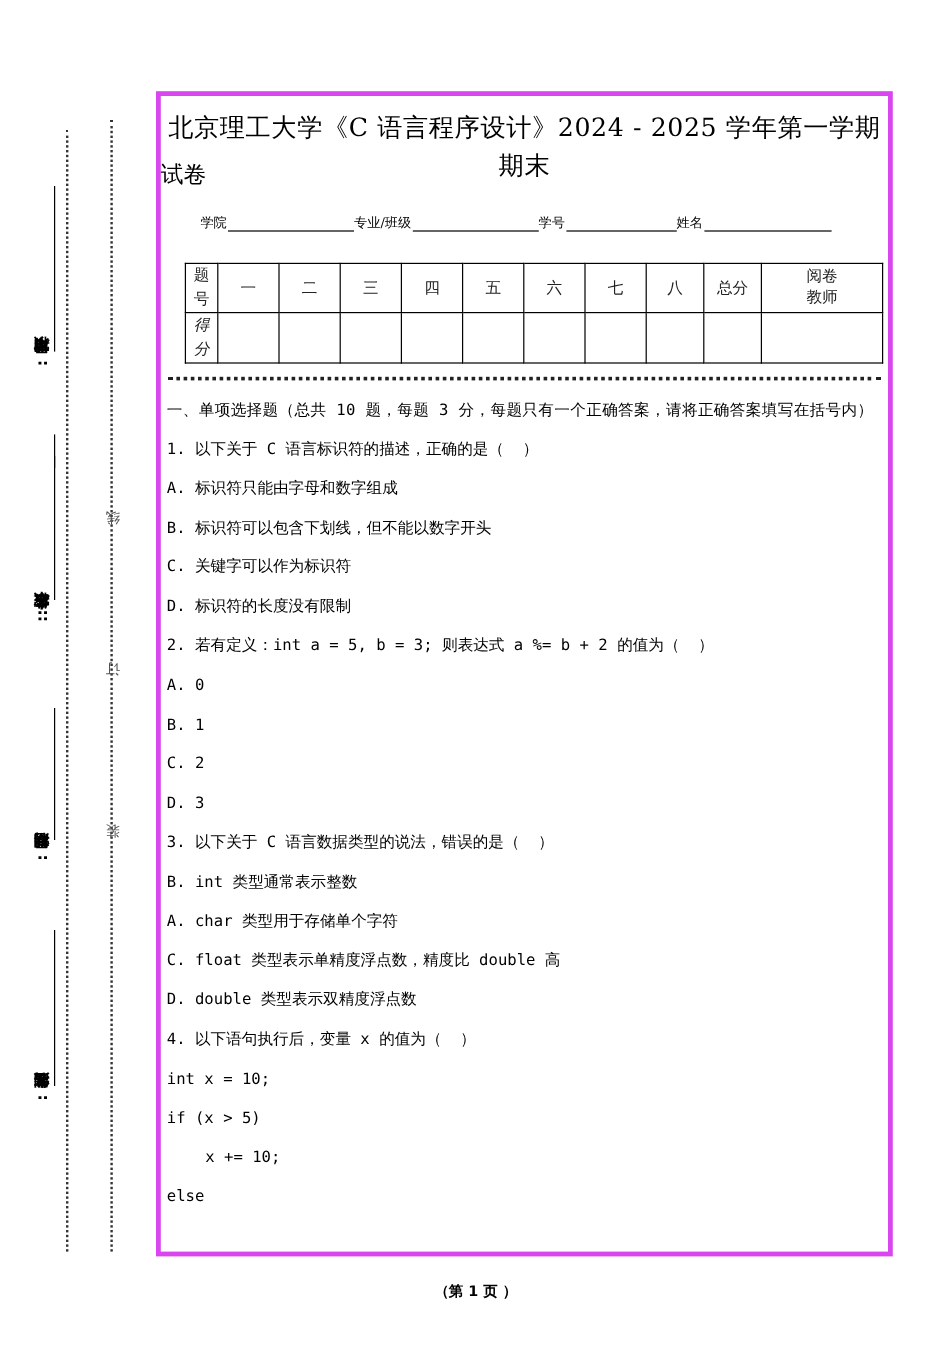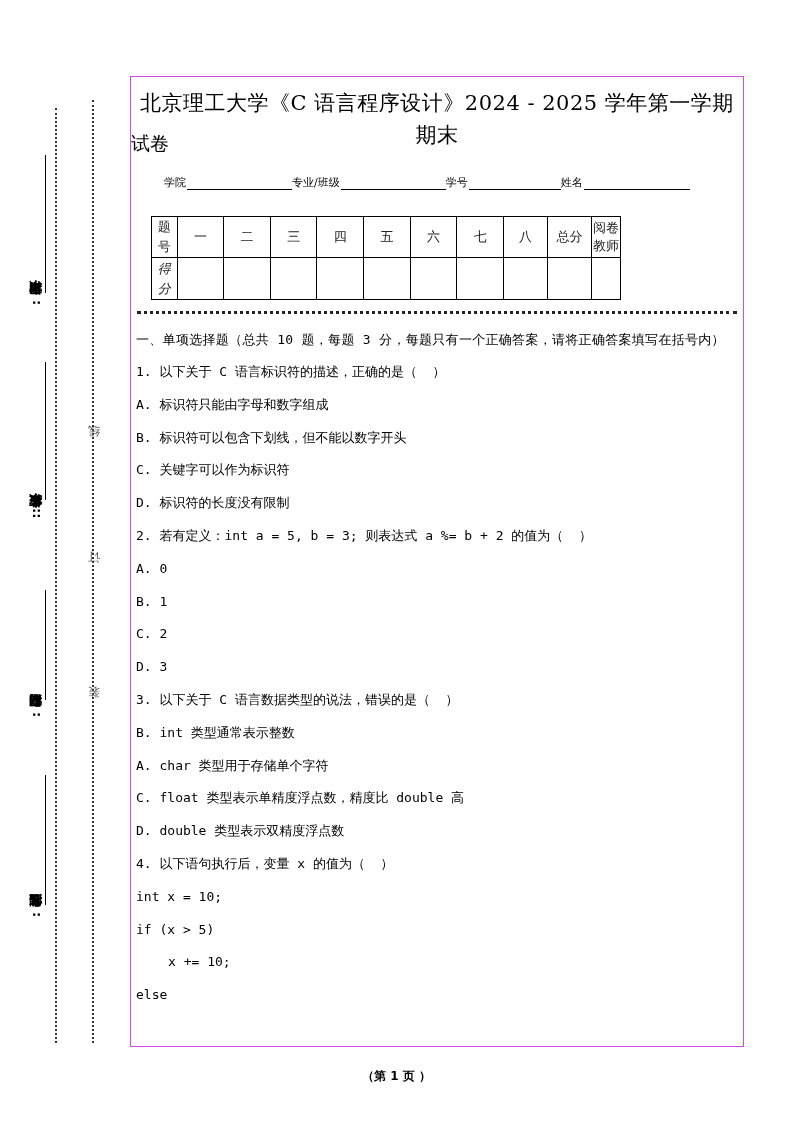--- a/index.html
+++ b/index.html
@@ -10,30 +10,30 @@
   .dot-v { position:absolute; width:0; border-left:2px dotted #333; }
   .sig-line { position:absolute; width:0; border-left:1px solid #000; left:45px; }
   .vlabel { position:absolute; left:28px; width:20px; font-family:"DejaVu Sans",sans-serif;
             font-weight:bold; font-size:13px; writing-mode:vertical-rl; transform:rotate(180deg);
             line-height:16px; white-space:nowrap; }
   .cut-char { position:absolute; left:87px; font-size:12px; color:#555; background:#fff;
               writing-mode:vertical-rl; transform:rotate(180deg); line-height:14px; }
 
   
   .frame { position:absolute; left:130px; top:76px; width:614px; height:971px;
-           border:1px solid #d946ef; box-sizing:border-box; }
+           border:4px solid #d946ef; box-sizing:border-box; }
   .title { position:absolute; left:0; top:10px; width:100%; text-align:center;
            font-size:21px; letter-spacing:0.5px; line-height:32px; }
   .title2 { position:absolute; left:0; top:52px; width:100%; text-align:left;
             font-size:19px; line-height:28px; }
   .info { position:absolute; left:33px; top:98px; font-size:11px; display:flex; align-items:flex-end; }
   .info .lab { margin-right:1px; }
   .info .blank { display:inline-block; border-bottom:1px solid #000; height:10px; }
 
-  table.score { position:absolute; left:20px; top:139px; width:470px; border-collapse:collapse;
+  table.score { position:absolute; left:20px; top:139px; width:582px; border-collapse:collapse;
                 font-size:13px; }
   table.score td { border:1px solid #000; text-align:center; color:#222; padding:0; }
   table.score tr.r1 td { height:40px; }
   table.score tr.r2 td { height:41px; }
   table.score td.hdr { width:26px; line-height:20px; }
 
   .dot-h { position:absolute; left:6px; right:6px; top:234px; border-top:3px dotted #222; }
 
   .body { position:absolute; left:5px; top:251px; width:602px;
           font-family:"DejaVu Sans Mono","Liberation Mono",monospace; font-size:13px; }

